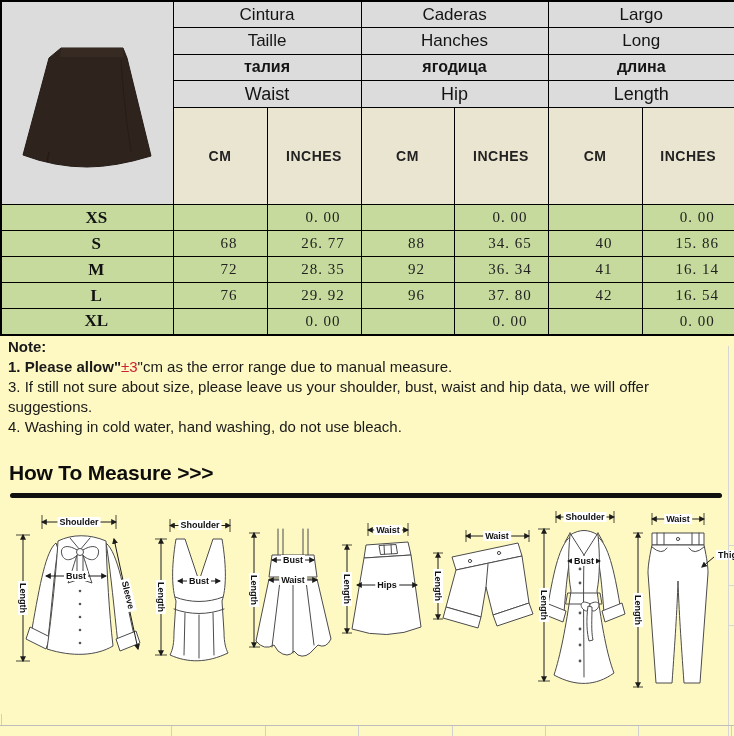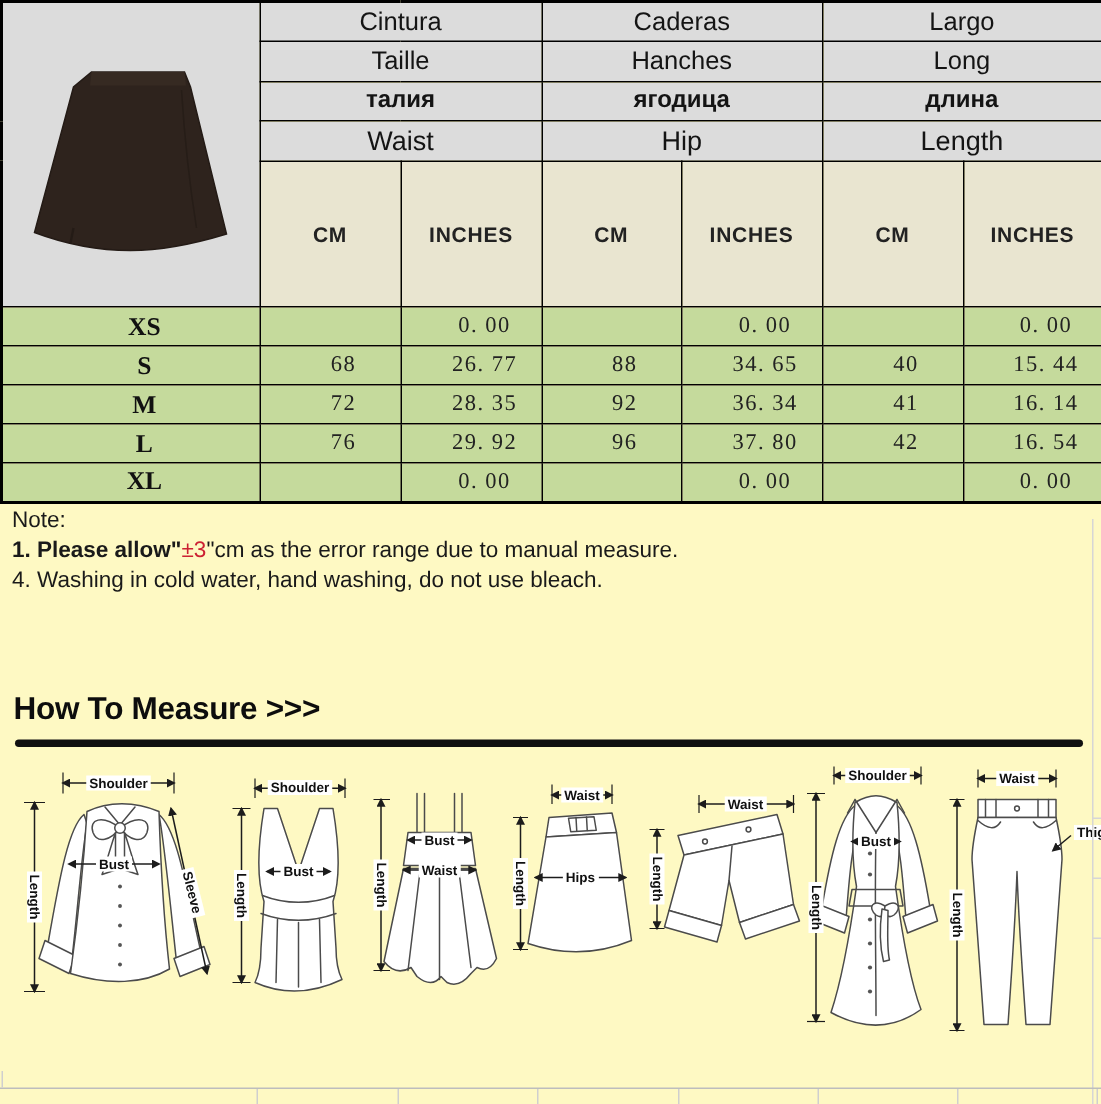--- a/index.html
+++ b/index.html
@@ -18,21 +18,21 @@
   td.photo-cell { background:#fff; }
   tr.unit td { background:#e9e5d0; font-weight:bold; font-size:14px; color:#222;
     height:95px; letter-spacing:.5px; }
   tr.sizerow td { background:#c5da9c; height:26px;padding-left:18px; }
   td.sz { font-family:"Liberation Serif", serif; font-weight:bold; font-size:17px; color:#111; }
   td.num { font-family:"Liberation Serif", serif; font-size:15px; color:#222; letter-spacing:1px; }
 
   
   .notes { position:absolute; top:337px; left:8px; width:716px;
     font-size:15px; color:#1a1a1a; line-height:20px; }
-  .notes .ttl { font-weight:normal; }
+  .notes .ttl { font-weight:bold; }
   .notes .b { font-weight:bold; }
   .notes .red { color:#cc2233; }
 
   
   .howto-head { position:absolute; top:461px; left:9px; font-size:21px; font-weight:bold;
     color:#0d0d0d; letter-spacing:-.2px; }
   .howto-bar { position:absolute; top:493px; left:10px; width:712px; height:5px;
     background:#101010; border-radius:3px; }
   .measure { position:absolute; top:505px; left:0; width:734px; height:200px; }
   .garment { position:absolute; }
@@ -123,21 +123,21 @@
       <td class="num"></td>
       <td class="num">0. 00</td>
     </tr>
     <tr class="sizerow">
       <td class="sz">S</td>
       <td class="num">68</td>
       <td class="num">26. 77</td>
       <td class="num">88</td>
       <td class="num">34. 65</td>
       <td class="num">40</td>
-      <td class="num">15. 44</td>
+      <td class="num">15. 86</td>
     </tr>
     <tr class="sizerow">
       <td class="sz">M</td>
       <td class="num">72</td>
       <td class="num">28. 35</td>
       <td class="num">92</td>
       <td class="num">36. 34</td>
       <td class="num">41</td>
       <td class="num">16. 14</td>
     </tr>
@@ -158,20 +158,21 @@
       <td class="num">0. 00</td>
       <td class="num"></td>
       <td class="num">0. 00</td>
     </tr>
     </tbody>
   </table>
 
   <div class="notes">
     <div class="ttl">Note:</div>
     <div><span class="b">1. Please allow"</span><span class="red">±3</span><span>"cm as the error range due to manual measure.</span></div>
+    <div>3. If still not sure about size, please leave us your shoulder, bust, waist and hip data, we will offer suggestions.</div>
     <div>4. Washing in cold water, hand washing, do not use bleach.</div>
   </div>
 
   <div class="howto-head"><span>How To Measure</span> <span>&gt;&gt;&gt;</span></div>
   <div class="howto-bar"></div>
 
   <div class="measure">
 
     <div class="garment" style="left:12px;top:8px;width:140px;height:165px">
       <svg width="140" height="165" viewBox="0 0 140 165">

